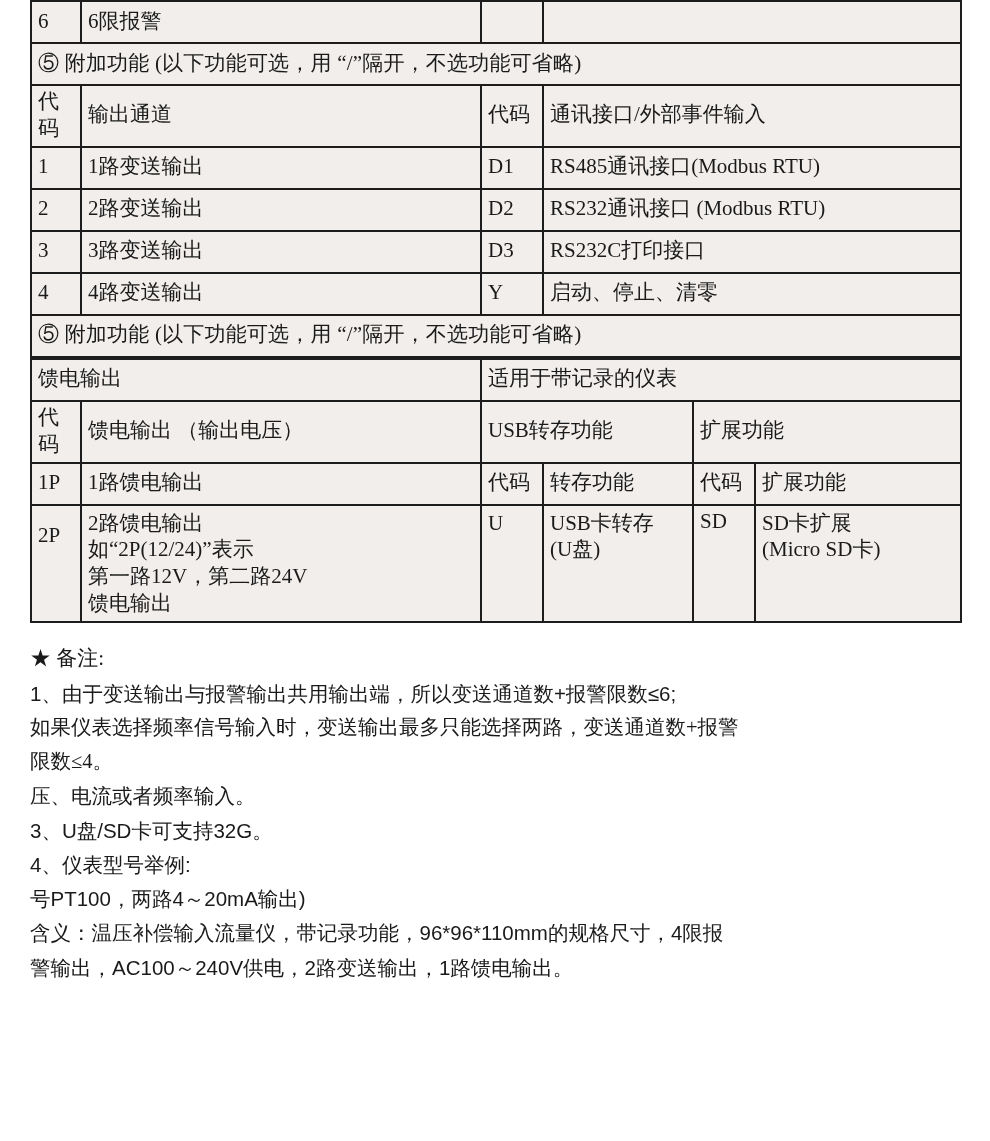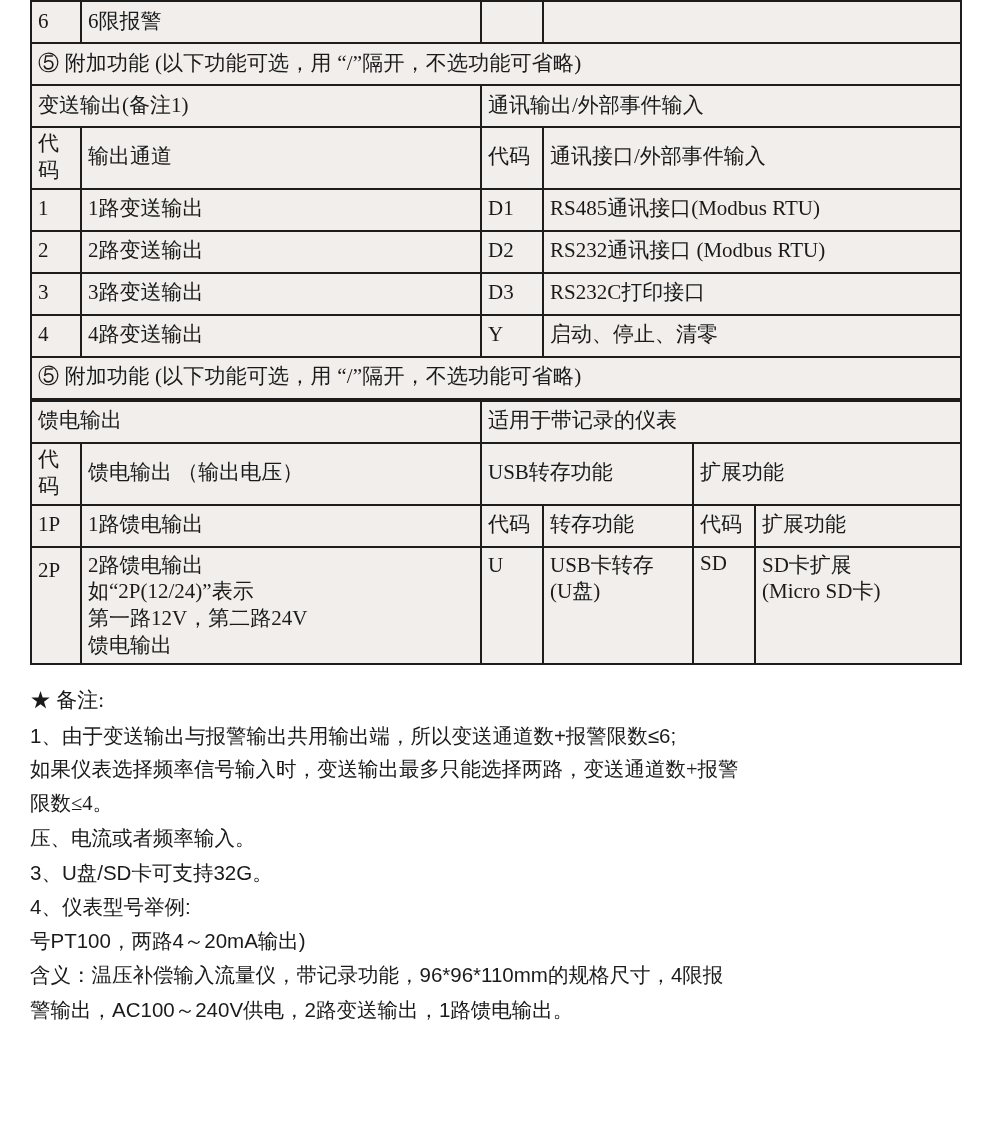--- a/index.html
+++ b/index.html
@@ -104,24 +104,20 @@
         <td class="code-cell">6</td>
         <td>6限报警</td>
         <td class="blank-cell"></td>
         <td class="blank-cell"></td>
       </tr>
 
       <tr>
         <td colspan="4" class="hdr-full">⑤ 附加功能 (以下功能可选，用 “/”隔开，不选功能可省略)</td>
       </tr>
 
-      <tr>
-        <td colspan="2">变送输出(备注1)</td>
-        <td colspan="2">通讯输出/外部事件输入</td>
-      </tr>
 
       <tr>
         <td class="code-cell">代码</td>
         <td>输出通道</td>
         <td class="code-cell-wide">代码</td>
         <td>通讯接口/外部事件输入</td>
       </tr>
 
       <tr>
         <td class="code-cell">1</td>
@@ -180,21 +176,21 @@
       <tr>
         <td class="code-cell">1P</td>
         <td>1路馈电输出</td>
         <td class="code-cell-wide">代码</td>
         <td>转存功能</td>
         <td class="code-cell-wide">代码</td>
         <td>扩展功能</td>
       </tr>
 
       <tr>
-        <td class="code-cell" style="vertical-align:top; padding-top:9px;">2P</td>
+        <td class="code-cell" style="vertical-align:top; padding-top:16px;">2P</td>
         <td style="vertical-align:top; padding-top:4px;" class="tight">
           <div>2路馈电输出</div>
           <div>如“2P(12/24)”表示</div>
           <div>第一路12V，第二路24V</div>
           <div>馈电输出</div>
         </td>
         <td class="code-cell-wide" style="vertical-align:top; padding-top:4px;">U</td>
         <td style="vertical-align:top; padding-top:4px;" class="tight">
           <div>USB卡转存</div>
           <div>(U盘)</div>

